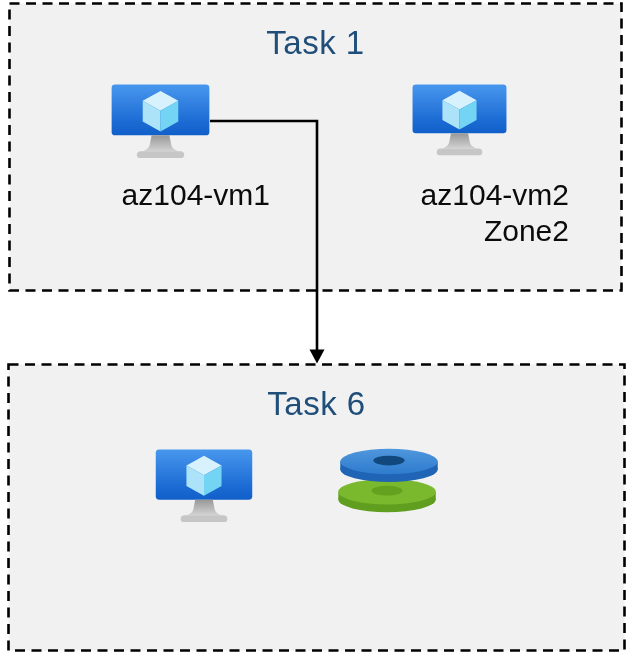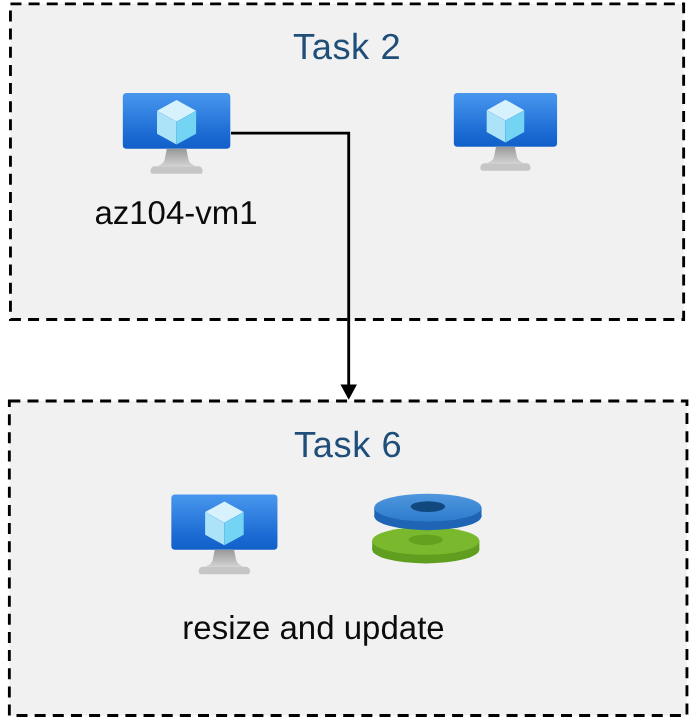--- a/index.html
+++ b/index.html
@@ -21,21 +21,21 @@
     text-align: center;
     font-size: 33px;
     color: #1f4e79;
     letter-spacing: 0.5px;
   }
   .title-1 { left: 8px; top: 24px; width: 615px; }
   .title-2 { left: 7px; top: 385px; width: 619px; }
   .vm-label {
     position: absolute;
     width: 220px;
-    text-align: center;
+    text-align: right;
     font-size: 30px;
     line-height: 36px;
     color: #0b0b0b;
   }
   .label-vm1 { left: 50px;  top: 177px; }
   .label-vm2 { left: 349px; top: 177px; }
   .caption {
     position: absolute;
     left: 130px; top: 555px;
     width: 310px;
@@ -54,21 +54,21 @@
 
 <div class="canvas">
 
   <svg class="bg-layer" width="628" height="654" viewBox="0 0 628 654">
     <rect x="9.5" y="3.5" width="612" height="287" fill="#f1f1f2" stroke="#000000" stroke-width="2.6" stroke-dasharray="10 6.5"></rect>
     <rect x="8.5" y="364.5" width="616" height="286" fill="#f1f1f2" stroke="#000000" stroke-width="2.6" stroke-dasharray="10 6.5"></rect>
     <polyline points="210,121 317,121 317,352" fill="none" stroke="#000000" stroke-width="2.6"></polyline>
     <polygon points="309.5,349.5 324.5,349.5 317,363.5" fill="#000000"></polygon>
   </svg>
 
-  <div class="task-title title-1">Task 2</div>
+  <div class="task-title title-1">Task 1</div>
 
   <svg class="icon-abs icon-vm1" viewBox="0 0 100 78">
     <defs>
       <linearGradient id="scr1" x1="0" y1="0" x2="0" y2="1">
         <stop offset="0" stop-color="#4897ee"></stop>
         <stop offset="0.75" stop-color="#1b6ad3"></stop>
         <stop offset="1" stop-color="#1160c9"></stop>
       </linearGradient>
       <linearGradient id="std1" x1="0" y1="0" x2="0" y2="1">
         <stop offset="0" stop-color="#989898"></stop>
@@ -98,20 +98,24 @@
         <stop offset="1" stop-color="#d2d2d2"></stop>
       </linearGradient>
     </defs>
     <rect x="0.5" y="0.5" width="99" height="51.5" rx="3.5" fill="url(#scr2)"></rect>
     <path d="M41,52 h18 l2,10 q1,4 7,6 h-36 q6,-2 7,-6 z" fill="url(#std2)"></path>
     <path d="M30,68 h40 a4,4 0 0 1 4,4 v0.5 a2.5,2.5 0 0 1 -2.5,2.5 h-43 a2.5,2.5 0 0 1 -2.5,-2.5 v-0.5 a4,4 0 0 1 4,-4 z" fill="#c6c6c6"></path>
     <polygon points="50,7 68,17 50,27 32,17" fill="#d8f2fd"></polygon>
     <polygon points="32,17 50,27 50,48 32,38" fill="#ace3f9"></polygon>
     <polygon points="68,17 50,27 50,48 68,38" fill="#74d4f4"></polygon>
   </svg>
+  <div class="vm-label label-vm2">
+    <div>az104-vm2</div>
+    <div>Zone2</div>
+  </div>
 
   <div class="task-title title-2">Task 6</div>
 
   <svg class="icon-abs icon-vm3" viewBox="0 0 100 78">
     <defs>
       <linearGradient id="scr3" x1="0" y1="0" x2="0" y2="1">
         <stop offset="0" stop-color="#4897ee"></stop>
         <stop offset="0.75" stop-color="#1b6ad3"></stop>
         <stop offset="1" stop-color="#1160c9"></stop>
       </linearGradient>
@@ -140,15 +144,14 @@
     <rect x="1" y="50" width="100" height="8" fill="#5f9e1e"></rect>
     <ellipse cx="51" cy="50" rx="50" ry="13" fill="#7ab92d"></ellipse>
     <ellipse cx="51" cy="49" rx="16" ry="5" fill="#63a11f"></ellipse>
 
     <ellipse cx="53" cy="27" rx="50" ry="13" fill="#1f64b5"></ellipse>
     <rect x="3" y="19" width="100" height="8" fill="#1f64b5"></rect>
     <ellipse cx="53" cy="19" rx="50" ry="13" fill="url(#dblue)"></ellipse>
     <ellipse cx="53" cy="18" rx="16" ry="5" fill="#11497f"></ellipse>
   </svg>
 
-  <div class="caption">resize and update</div>
 
 </div>
 
 </body></html>

